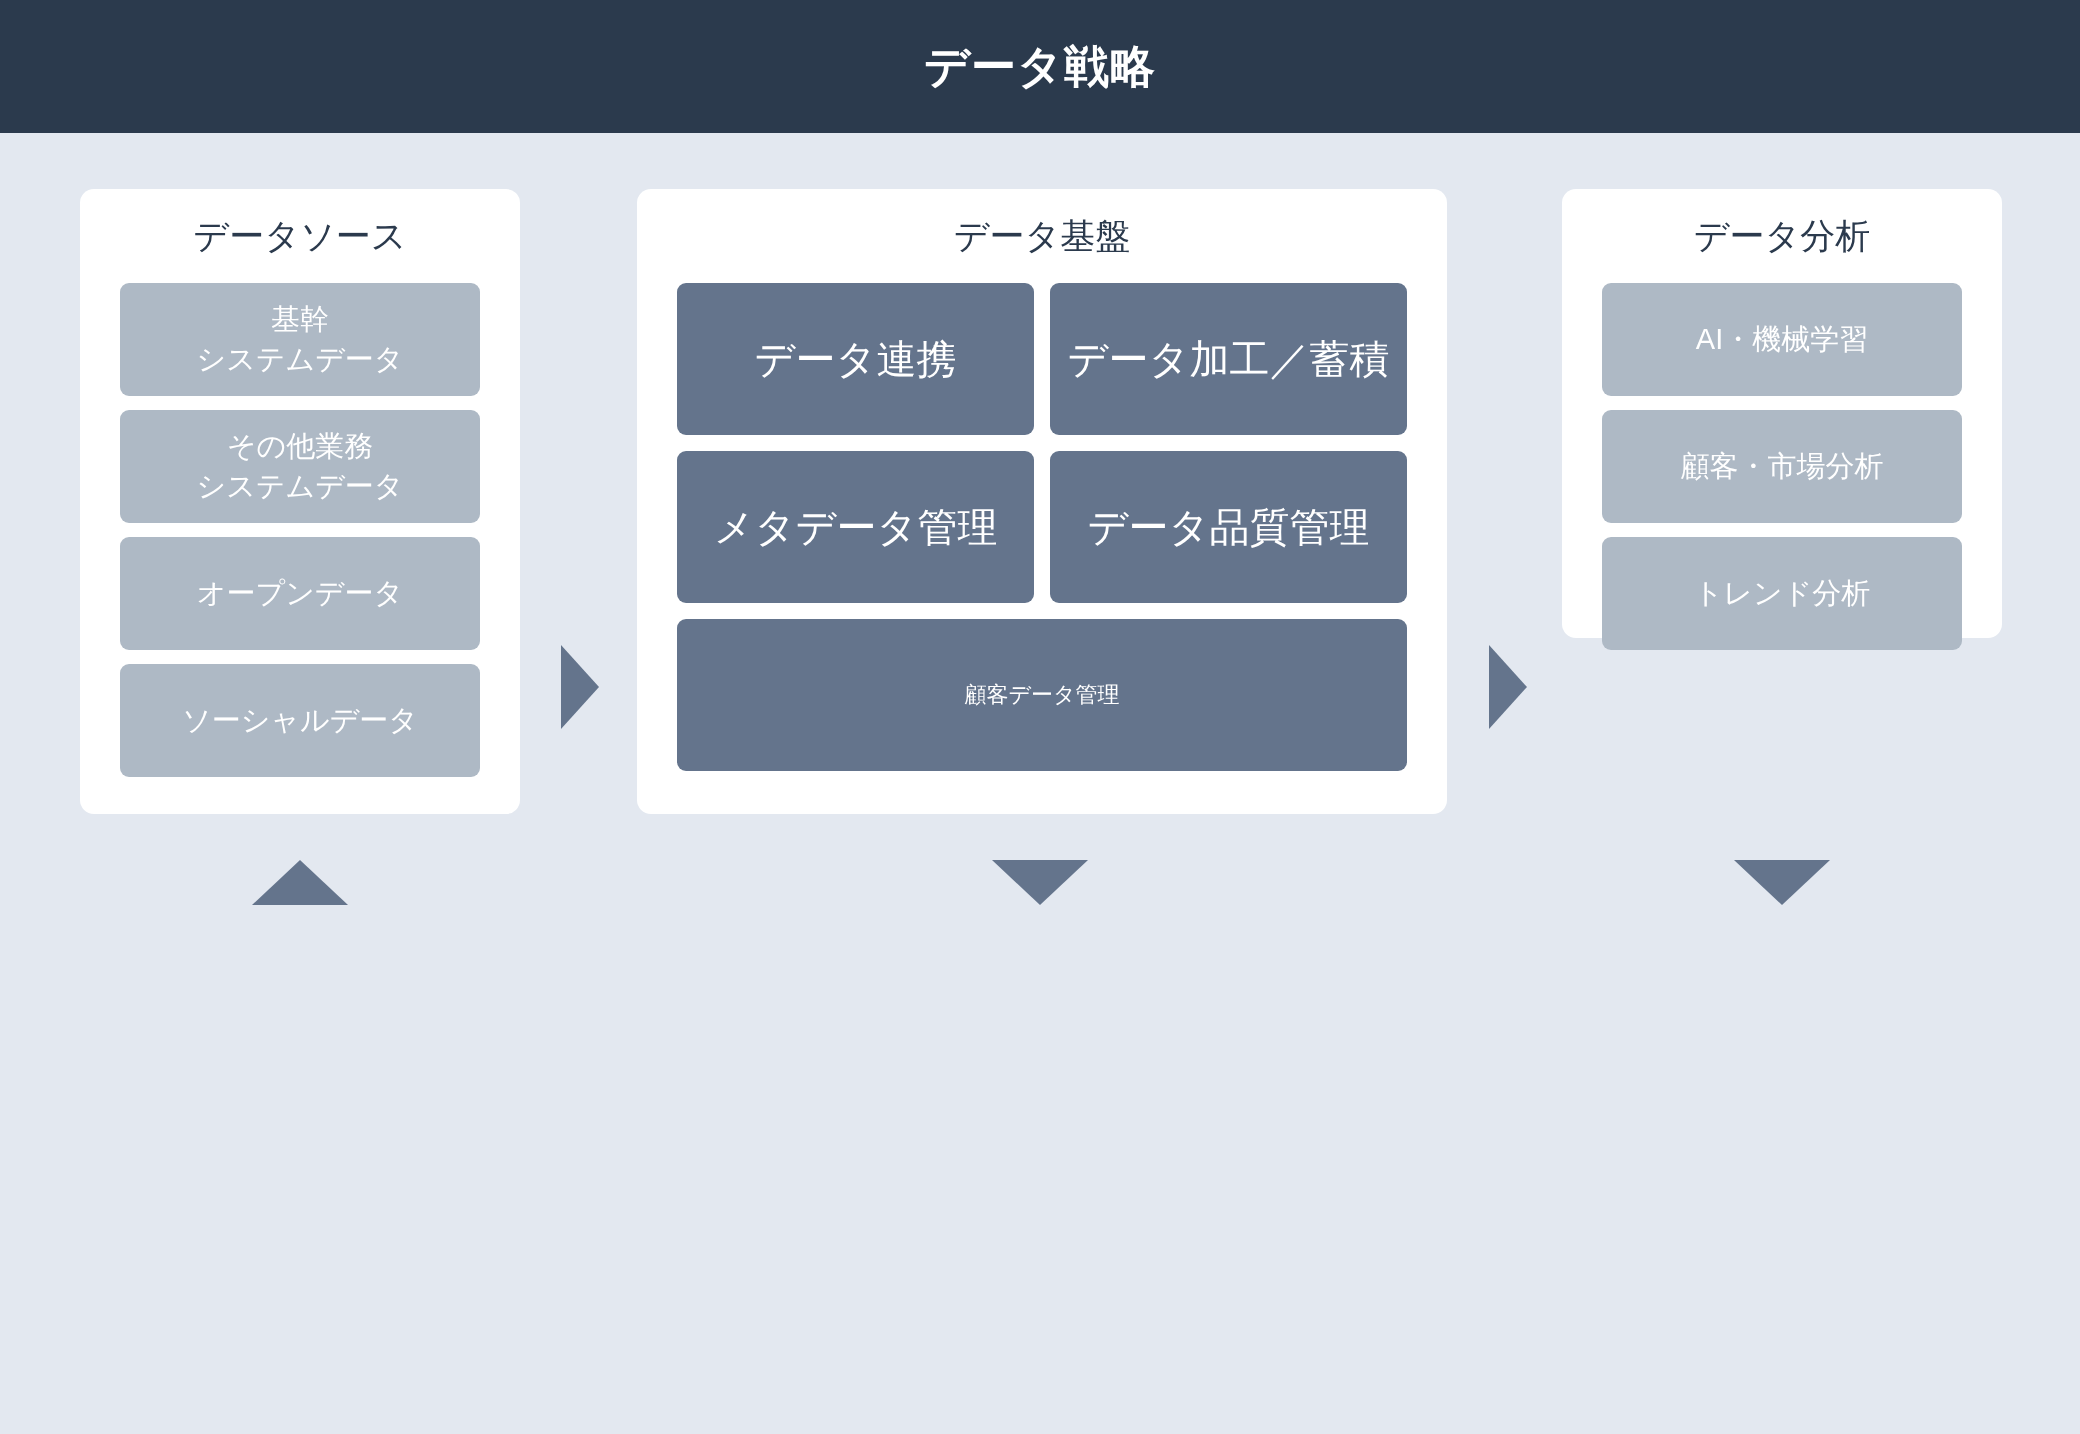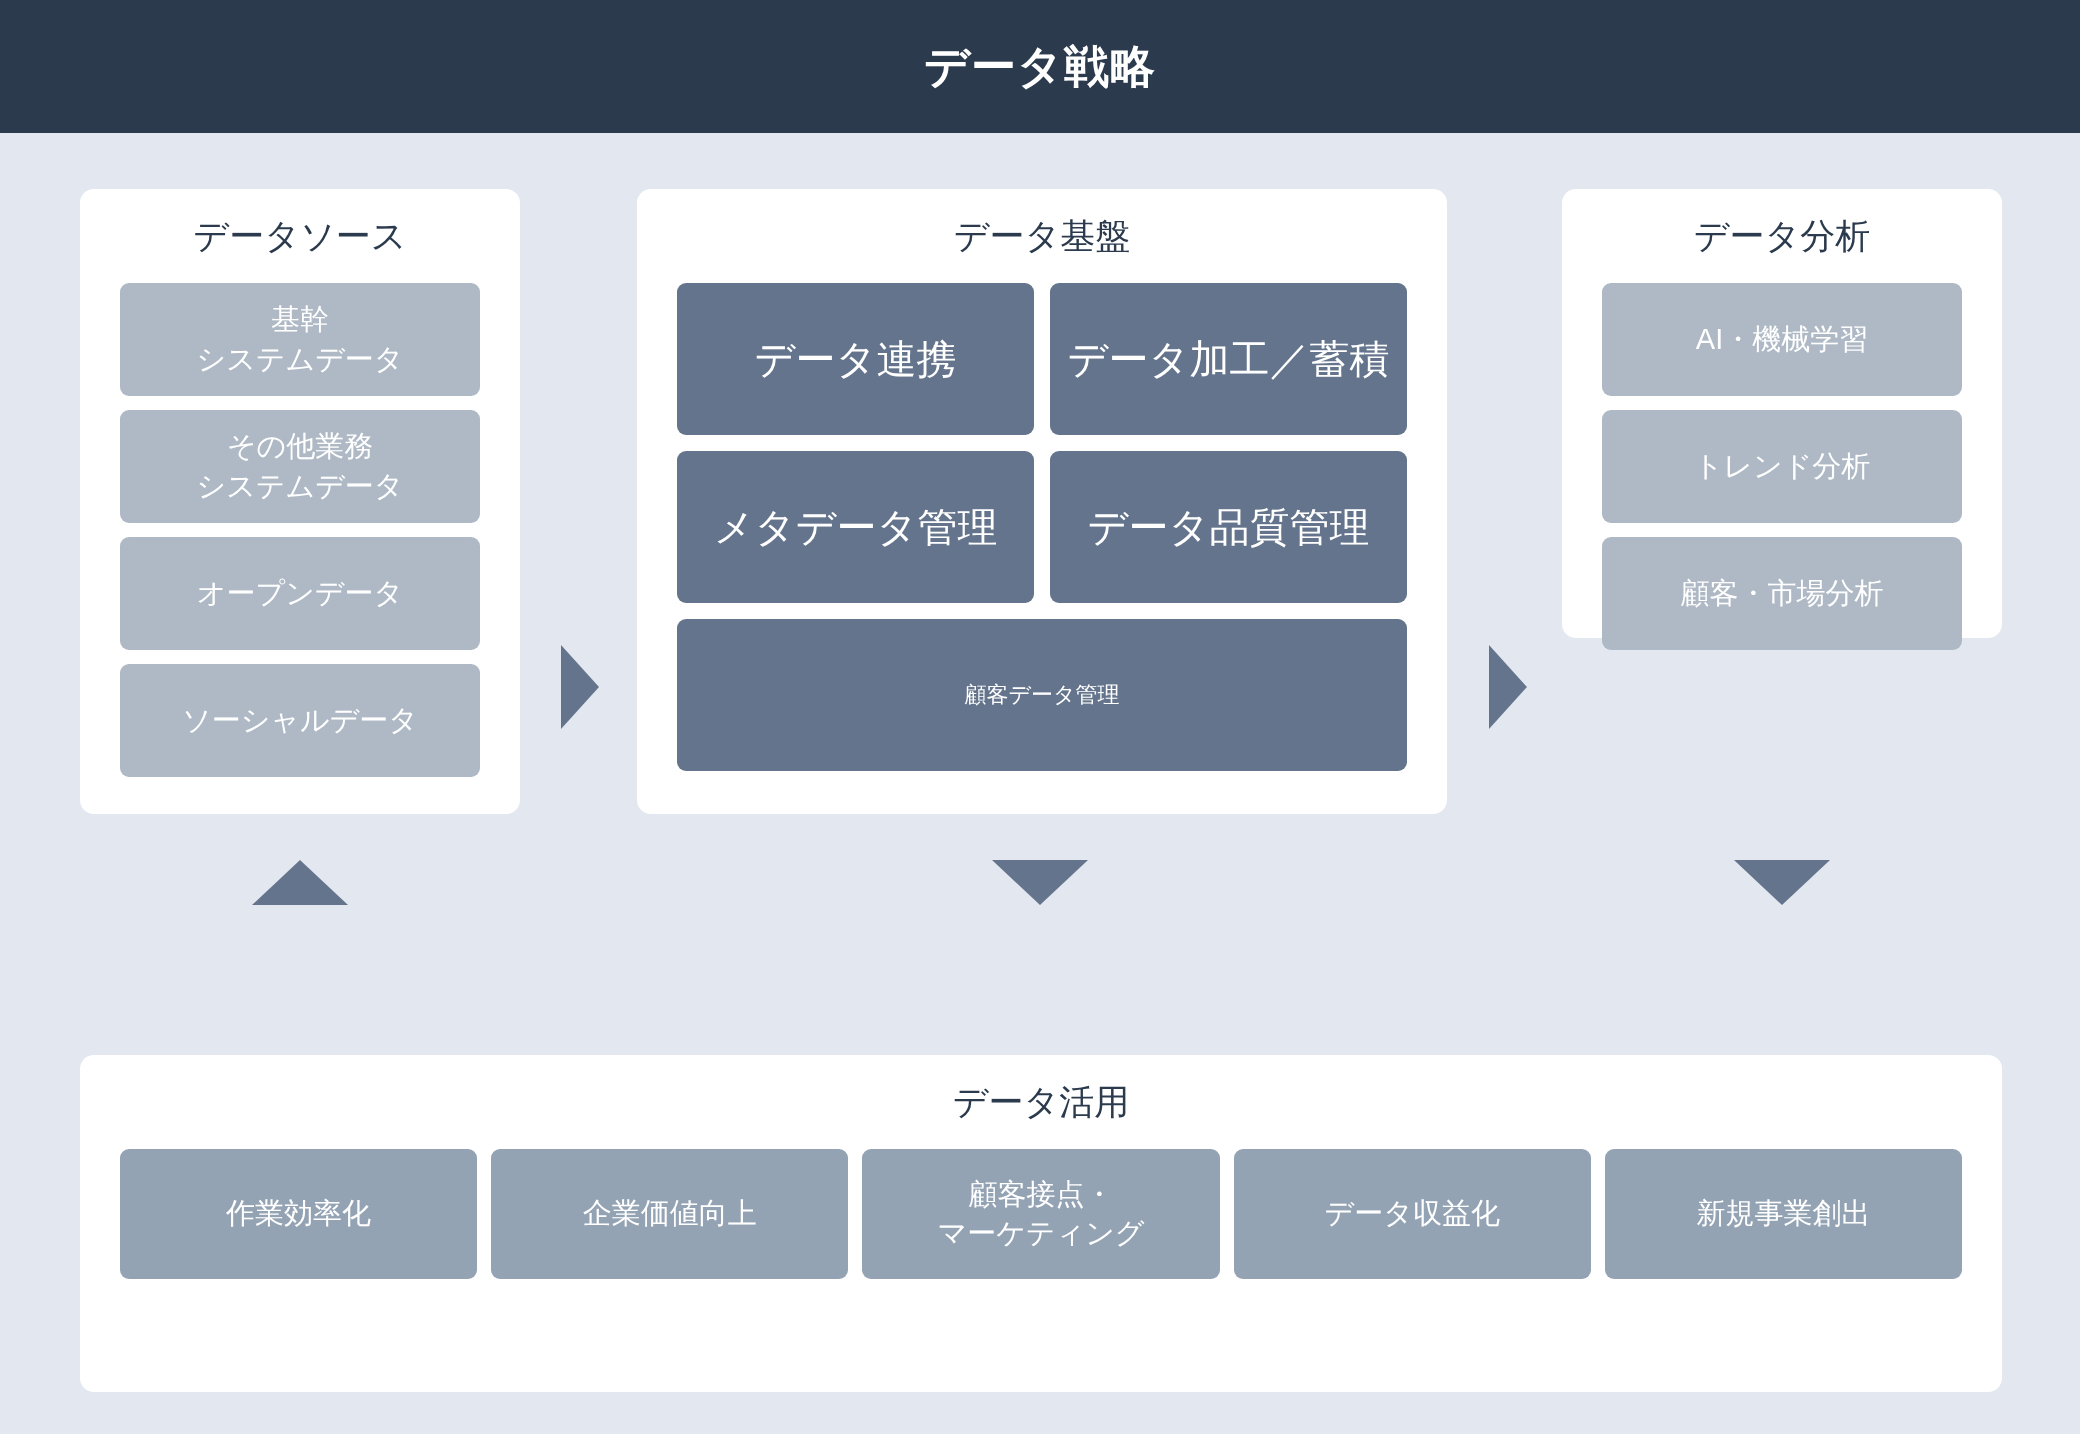--- a/index.html
+++ b/index.html
@@ -180,51 +180,28 @@
     </div>
   </div>
 
   <div class="panel panel-analysis">
     <div class="panel-title">データ分析</div>
     <div class="col-list">
       <div class="tile tile-light">
         <span>AI・機械学習</span>
       </div>
       <div class="tile tile-light">
+        <span>顧客・市場分析</span>
+      </div>
+      <div class="tile tile-light">
         <span>トレンド分析</span>
-      </div>
-      <div class="tile tile-light">
-        <span>顧客・市場分析</span>
       </div>
     </div>
   </div>
 
   <div class="arrow arrow-right arrow-r1"></div>
   <div class="arrow arrow-right arrow-r2"></div>
   <div class="arrow arrow-up arrow-u1"></div>
   <div class="arrow arrow-down arrow-d1"></div>
   <div class="arrow arrow-down arrow-d2"></div>
 
-  <div class="panel panel-usage">
-    <div class="panel-title">データ活用</div>
-    <div class="usage-row">
-      <div class="tile tile-mid">
-        <span>作業効率化</span>
-      </div>
-      <div class="tile tile-mid">
-        <span>企業価値向上</span>
-      </div>
-      <div class="tile tile-mid">
-        <span>
-          <span>顧客接点・</span><br>
-          <span>マーケティング</span>
-        </span>
-      </div>
-      <div class="tile tile-mid">
-        <span>データ収益化</span>
-      </div>
-      <div class="tile tile-mid">
-        <span>新規事業創出</span>
-      </div>
-    </div>
-  </div>
 
 </div>
 
 </body></html>

